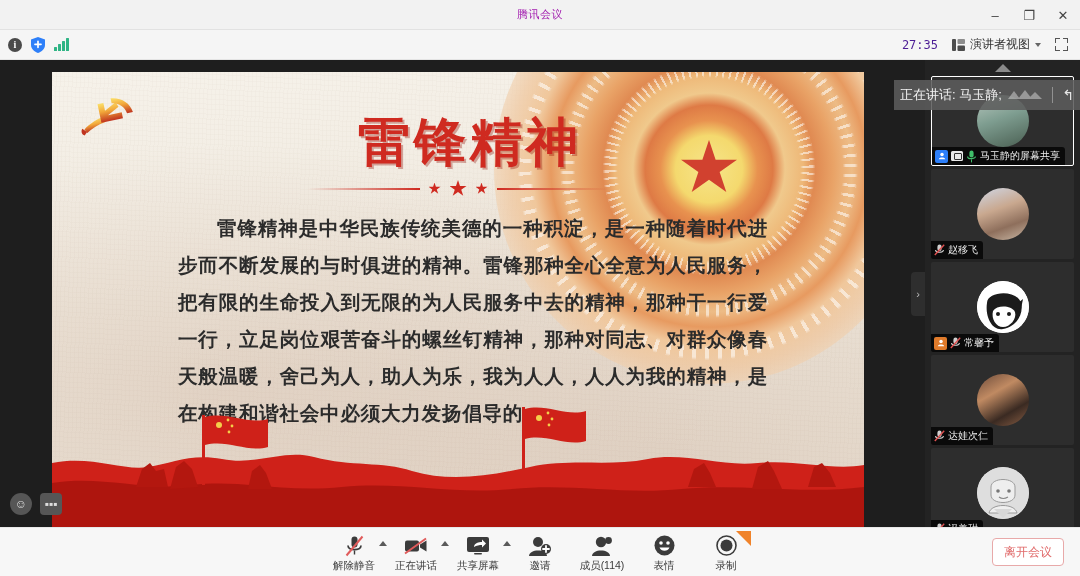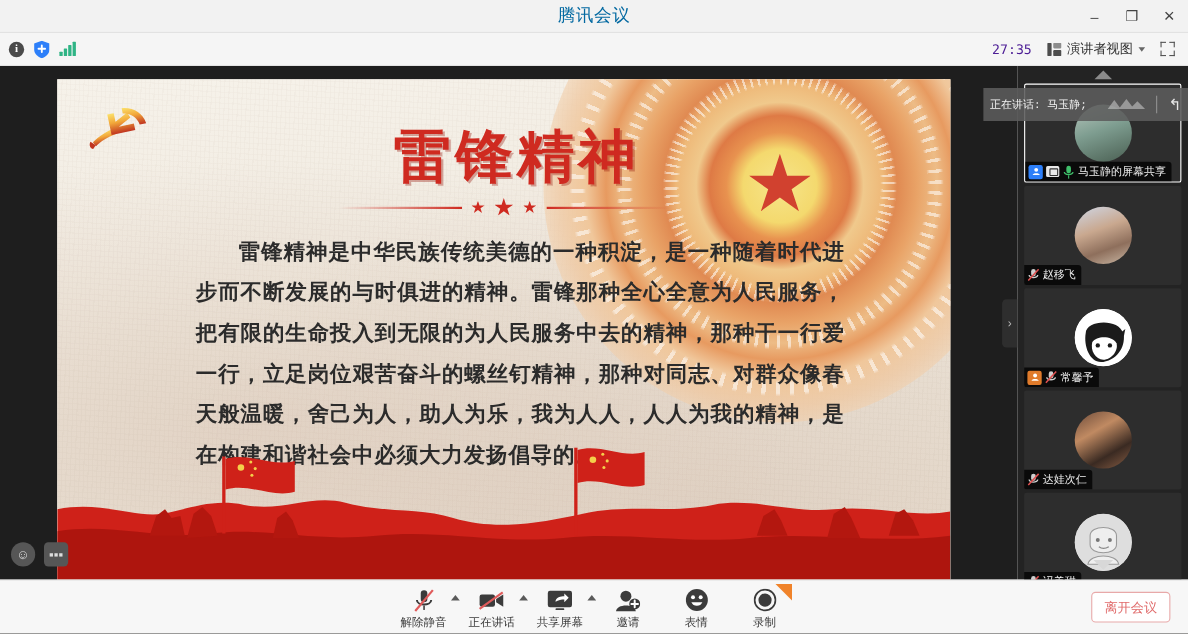--- a/index.html
+++ b/index.html
@@ -10,21 +10,21 @@
     background: #1c1c1c;
   }
   #app { position: relative; width: 1080px; height: 576px; background: #efefef; }
 
   
   .titlebar {
     position: absolute; left: 0; top: 0; width: 1080px; height: 30px;
     background: #f2f2f2; border-bottom: 1px solid #e2e2e2;
     display: flex; align-items: center; justify-content: center;
   }
-  .titlebar .title { font-size: 16px; color: #0369a1; letter-spacing: .5px; }
+  .titlebar .title { font-size: 11px; color: #a21caf; letter-spacing: .5px; }
   .win-btns { position: absolute; right: 0; top: 0; height: 30px; display: flex; }
   .win-btn {
     width: 34px; height: 30px; display: flex; align-items: center; justify-content: center;
     font-size: 13px; color: #444;
   }
 
   
   .subbar {
     position: absolute; left: 0; top: 30px; width: 1080px; height: 30px;
     background: #f5f5f5; border-bottom: 1px solid #e4e4e4;
@@ -206,21 +206,21 @@
   .scr-ico { width: 12px; height: 10px; background: #e9e9e9; border-radius: 1.5px; position: relative; }
   .scr-ico:after { content:""; position:absolute; left:3px; top:2px; width:6px; height:5px; border:1.4px solid #333; border-radius:1px; }
   .mic-on { width: 11px; height: 13px; position: relative; }
 
   
   .speaking-bar {
     position: absolute; left: 894px; top: 80px; width: 186px; height: 30px;
     background: rgba(92,92,92,.88); display: flex; align-items: center;
     padding: 0 6px; gap: 6px; z-index: 9;
   }
-  .speaking-bar .txt { font-size: 10px; color: #f2f2f2; white-space: nowrap; font-family: Liberation Mono, monospace; }
+  .speaking-bar .txt { font-size: 13px; color: #f2f2f2; white-space: nowrap; }
   .speaking-bar .waves { margin-left: auto; display: flex; align-items: center; gap: 1px; opacity: .55; }
   .speaking-bar .sep { width: 1px; height: 16px; background: rgba(255,255,255,.35); margin: 0 4px; }
   .speaking-bar .back { color: #e6e6e6; font-size: 14px; }
 
   
   .bottombar {
     position: absolute; left: 0; top: 527px; width: 1080px; height: 49px;
     background: #f7f7f7; border-top: 1px solid #e8e8e8;
     display: flex; align-items: center; justify-content: center;
   }
@@ -555,20 +555,30 @@
           <svg width="22" height="20" viewBox="0 0 22 20">
             <circle cx="9" cy="6" r="5" fill="#3b3b3b"></circle>
             <path d="M0 20 C0 12.5 18 12.5 18 20 Z" fill="#3b3b3b"></path>
             <circle cx="17" cy="13" r="5" fill="#3b3b3b"></circle>
             <path d="M17 10 V16 M14 13 H20" stroke="#fff" stroke-width="1.8" stroke-linecap="round"></path>
           </svg>
         </span>
         <span class="lbl">邀请</span>
       </div>
 
+      <div class="tool">
+        <span class="glyph">
+          <svg width="22" height="20" viewBox="0 0 22 20">
+            <circle cx="10" cy="6" r="5.2" fill="#3b3b3b"></circle>
+            <path d="M1 20 C1 12.5 19 12.5 19 20 Z" fill="#3b3b3b"></path>
+            <circle cx="17.5" cy="4.5" r="3.4" fill="#3b3b3b"></circle>
+          </svg>
+        </span>
+        <span class="lbl">成员(114)</span>
+      </div>
 
 
       <div class="tool">
         <span class="glyph">
           <svg width="21" height="21" viewBox="0 0 21 21">
             <circle cx="10.5" cy="10.5" r="10" fill="#3b3b3b"></circle>
             <circle cx="7" cy="8" r="1.8" fill="#fff"></circle>
               <circle cx="14" cy="8" r="1.8" fill="#fff"></circle>
             <path d="M5.5 12.5 A5.5 5.5 0 0 0 15.5 12.5 Z" fill="#fff"></path>
           </svg>

